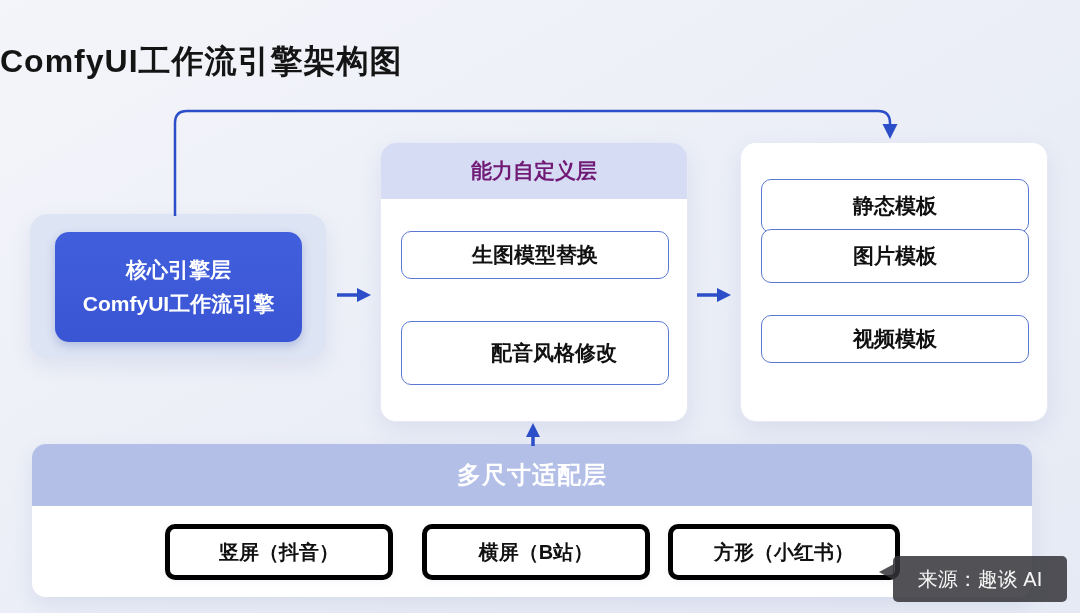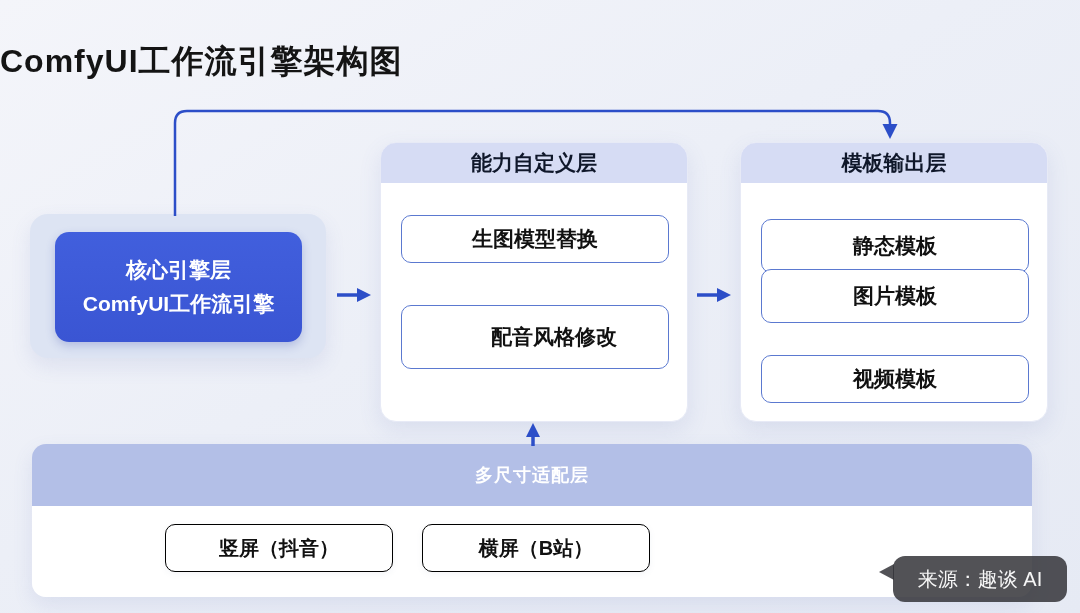--- a/index.html
+++ b/index.html
@@ -65,28 +65,28 @@
     background: #ffffff;
     border-radius: 16px;
     border: 1px solid #e7eaf6;
     box-shadow: 0 8px 22px rgba(90,110,180,0.12);
     z-index: 2;
     overflow: hidden;
   }
   .layer-card.middle { left: 380px; }
   .layer-card.right  { left: 740px; }
   .layer-head {
-    height: 40px;
+    height: 56px;
     background: #d6dcf4;
     display: flex;
     align-items: center;
     justify-content: center;
     font-size: 21px;
     font-weight: 700;
-    color: #0f172a;
+    color: #701a75;
   }
   .layer-body {
     position: relative;
     width: 100%;
     height: calc(100% - 56px);
     background: #ffffff;
   }
   .blue-item {
     position: absolute;
     left: 20px;
@@ -116,54 +116,54 @@
     box-shadow: 0 8px 20px rgba(90,110,180,0.12);
     z-index: 2;
   }
   .adapter-head {
     height: 62px;
     background: #b3bfe7;
     display: flex;
     align-items: center;
     justify-content: center;
     color: #ffffff;
-    font-size: 18px;
+    font-size: 24px;
     font-weight: 700;
     letter-spacing: 1px;
   }
   .adapter-body {
     position: relative;
     height: 91px;
     background: #ffffff;
   }
   .adapter-item {
     position: absolute;
     top: 18px;
-    height: 48px;
-    background: #ffffff;
-    border: 1px solid #000000;
+    height: 56px;
+    background: #ffffff;
+    border: 5px solid #000000;
     border-radius: 10px;
     box-shadow: 0 2px 6px rgba(120,130,170,0.08);
     display: flex;
     align-items: center;
     justify-content: center;
     font-size: 20px;
     font-weight: 600;
     color: #111111;
   }
   .adapter-item-0 { left: 133px; width: 228px; }
   .adapter-item-1 { left: 390px; width: 228px; }
   .adapter-item-2 { left: 636px; width: 232px; }
   
   .badge {
     position: absolute;
     left: 893px; top: 556px;
     width: 174px; height: 46px;
     background: rgba(52,52,56,0.85);
-    border-radius: 12px;
+    border-radius: 5px;
     display: flex;
     align-items: center;
     justify-content: center;
     color: #f7f7f7;
     font-size: 20px;
     font-weight: 500;
     z-index: 4;
   }
   .badge::before {
     content: "";
@@ -206,33 +206,33 @@
 
   <div class="layer-card middle">
     <div class="layer-head">能力自定义层</div>
     <div class="layer-body">
       <div class="blue-item mid-item-0">生图模型替换</div>
       <div class="blue-item mid-item-1">配音风格修改</div>
     </div>
   </div>
 
   <div class="layer-card right">
-    <div class="layer-head">模板输出层</div>
     <div class="layer-body">
       <div class="blue-item right-item-0">静态模板</div>
       <div class="blue-item right-item-1">图片模板</div>
       <div class="blue-item right-item-2">视频模板</div>
     </div>
   </div>
 
   <div class="adapter-bar">
     <div class="adapter-head">多尺寸适配层</div>
     <div class="adapter-body">
       <div class="adapter-item adapter-item-0">竖屏（抖音）</div>
       <div class="adapter-item adapter-item-1">横屏（B站）</div>
+      <div class="adapter-item adapter-item-2">方形（小红书）</div>
     </div>
   </div>
 
   <div class="badge">
     <span>来源：趣谈 AI</span>
   </div>
 
 </div>
 
 </body></html>

